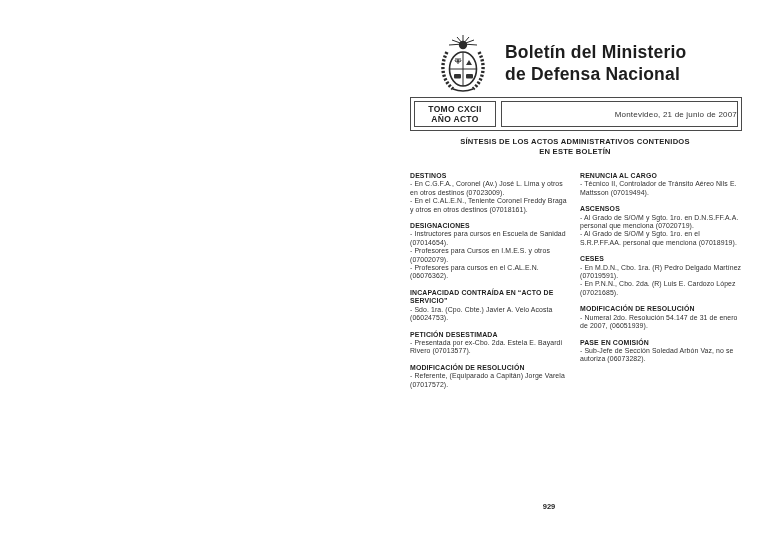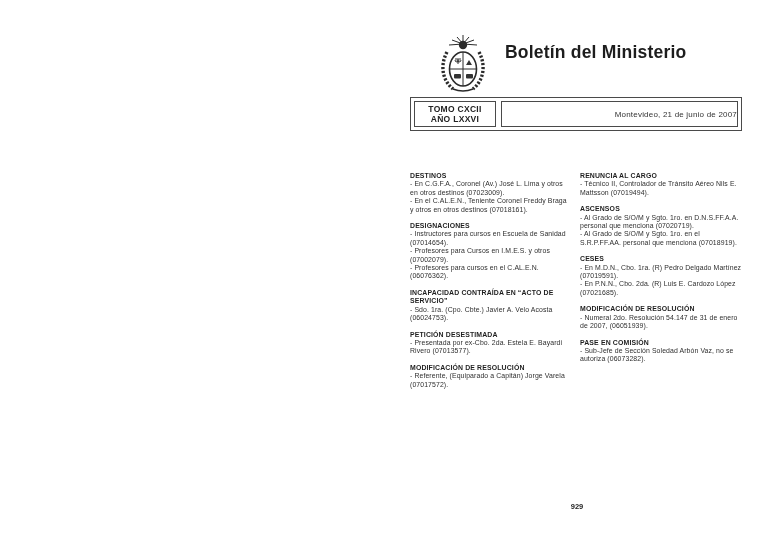--- a/index.html
+++ b/index.html
@@ -118,21 +118,21 @@
   .section-item {
     font-size: 6.9px;
     line-height: 8.4px;
     letter-spacing: 0.1px;
     color: #2e2e2e;
   }
 
   
   .pageno {
     position: absolute;
-    left: 152px; top: 469px;
+    left: 124px; top: 469px;
     width: 34px;
     text-align: center;
     font-weight: bold;
     font-size: 7.5px;
     color: #1e1e1e;
   }
 </style>
 </head>
 <body>
 
@@ -164,33 +164,38 @@
           <path d="M17 24 h6 M20 24 v5 M17 25 a2 2 0 0 0 4 0 M19 25 a2 2 0 0 0 4 0" stroke="#333" stroke-width="1" fill="none"></path>
           <path d="M28 30 l3-5 3 5 z" fill="#333"></path>
           <rect x="16" y="39" width="7" height="4.5" rx="1" fill="#333"></rect>
           <rect x="28" y="39" width="7" height="4.5" rx="1" fill="#333"></rect>
 
           <path d="M15,54 Q25,58 35,54" fill="none" stroke="#2a2a2a" stroke-width="1.4"></path>
         </svg>
       </div>
       <div class="title">
         <div>Boletín del Ministerio</div>
+        <div>de Defensa Nacional</div>
       </div>
     </div>
 
     <div class="infobar">
       <div class="ibox tomo">
         <div>TOMO CXCII</div>
-        <div>AÑO LXXVI</div>
+        <div>AÑO ACTO</div>
       </div>
       <div class="ibox datebox">
         <span>Montevideo, 21 de junio de 2007</span>
       </div>
     </div>
 
+    <div class="synopsis-title">
+      <div>SÍNTESIS DE LOS ACTOS ADMINISTRATIVOS CONTENIDOS</div>
+      <div>EN ESTE BOLETÍN</div>
+    </div>
 
     <div class="cols">
       <div class="col" id="col-left">
           <div class="section">
             <div class="section-heading">DESTINOS</div>
             <div class="section-item">- En C.G.F.A., Coronel (Av.) José L. Lima y otros en otros destinos (07023009).</div>
             <div class="section-item">- En el C.AL.E.N., Teniente Coronel Freddy Braga y otros en otros destinos (07018161).</div>
           </div>
           <div class="section">
             <div class="section-heading">DESIGNACIONES</div>

